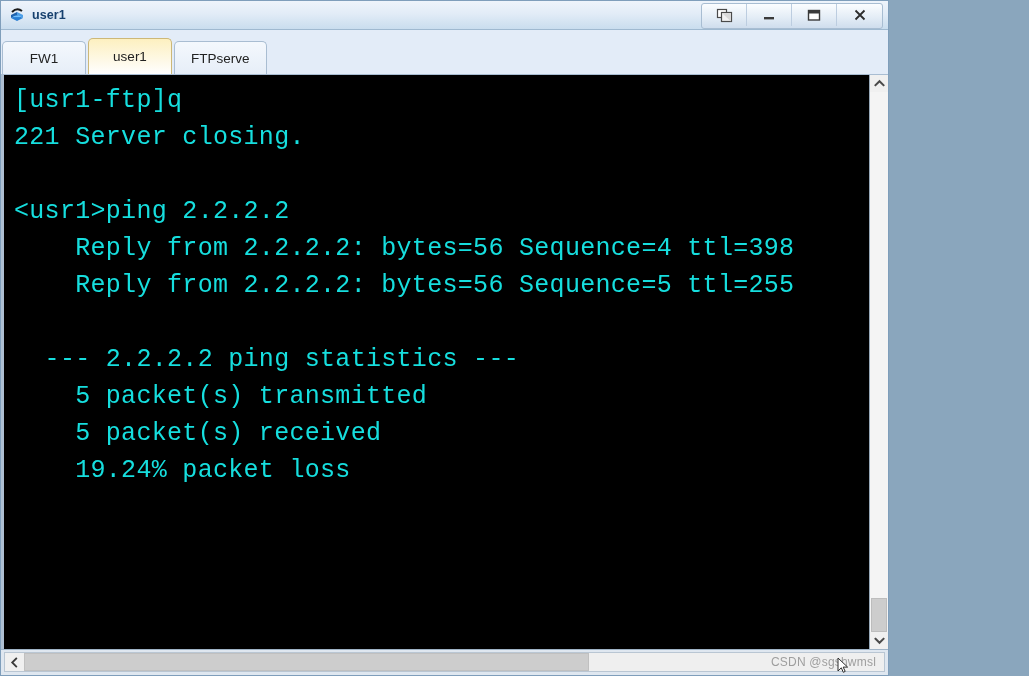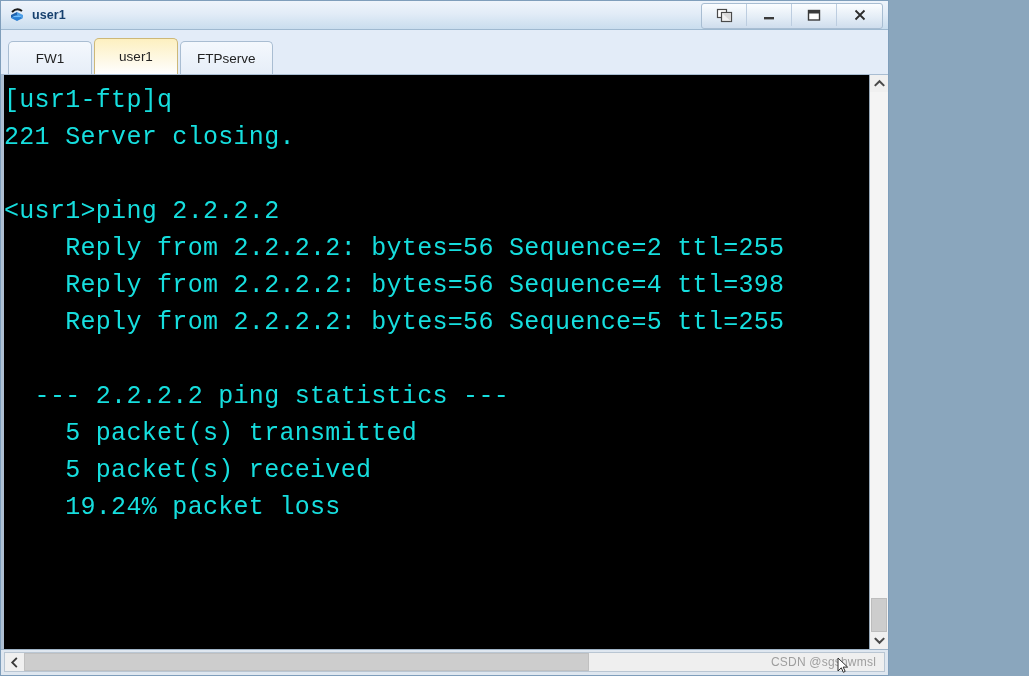--- a/index.html
+++ b/index.html
@@ -75,21 +75,21 @@
   .win-btn:last-child { border-right: none; }
 
   
   #tabstrip {
     flex: 0 0 45px;
     height: 45px;
     background: #e3ecf8;
     border-bottom: 1px solid #a9bdd2;
     display: flex;
     align-items: flex-end;
-    padding-left: 7px;
+    padding-left: 1px;
     box-sizing: border-box;
     position: relative;
   }
   .tab {
     height: 33px;
     min-width: 84px;
     margin-right: 2px;
     padding: 0 16px;
     box-sizing: border-box;
     display: flex;
@@ -127,20 +127,21 @@
     position: relative;
     padding-top: 7px;
     box-sizing: border-box;
   }
   .tline {
     font-family: "Liberation Mono", "DejaVu Sans Mono", monospace;
     font-size: 25px;
     line-height: 37px;
     color: #16dede;
     white-space: pre;
+    padding-left: 10px;
     letter-spacing: 0.3px;
     height: 37px;
     overflow: hidden;
   }
 
   
   #vscroll {
     flex: 0 0 18px;
     width: 18px;
     background: #f0f0f0;
@@ -286,21 +287,20 @@
     </div>
   </div>
 
   <div id="terminal-wrap">
 
     <div id="terminal">
       <div class="tline">[usr1-ftp]q</div>
       <div class="tline">221 Server closing.</div>
       <div class="tline"></div>
       <div class="tline">&lt;usr1&gt;ping 2.2.2.2</div>
-      <div class="tline">    Reply from 2.2.2.2: bytes=56 Sequence=2 ttl=255</div>
       <div class="tline">    Reply from 2.2.2.2: bytes=56 Sequence=4 ttl=398</div>
       <div class="tline">    Reply from 2.2.2.2: bytes=56 Sequence=5 ttl=255</div>
       <div class="tline"></div>
       <div class="tline">  --- 2.2.2.2 ping statistics ---</div>
       <div class="tline">    5 packet(s) transmitted</div>
       <div class="tline">    5 packet(s) received</div>
       <div class="tline">    19.24% packet loss</div>
     </div>
 
     <div id="vscroll">

